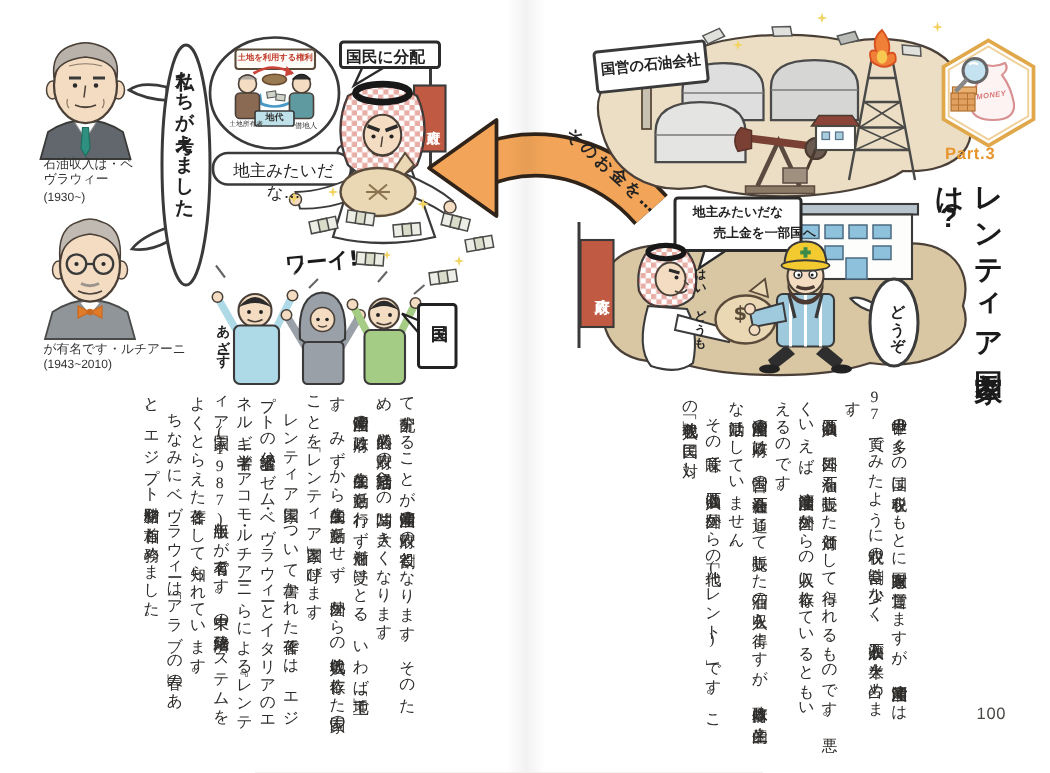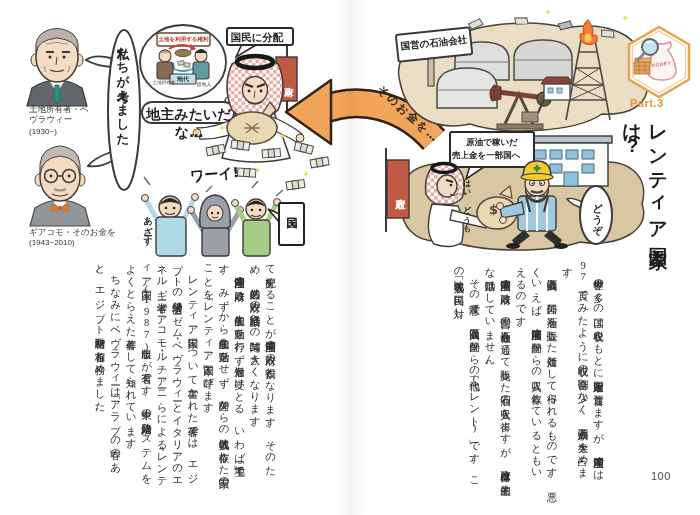--- a/index.html
+++ b/index.html
@@ -360,49 +360,49 @@
         <path d="M634 66 H650 M634 70 H650 M639 62 V74 M645 62 V74" stroke="#b07030" stroke-width="0.6"></path>
       </g>
       <g>
         <circle cx="650" cy="47" r="8" fill="#c4e2f0" stroke="#666" stroke-width="2"></circle>
         <line x1="644.5" y1="53" x2="637" y2="61" stroke="#888" stroke-width="3"></line>
         <path d="M646 43 Q649 41 652 43" stroke="#fff" stroke-width="1.6" fill="none"></path>
       </g>
     </g>
   </svg>
 
-  <div class="abs" style="left:29px;top:104px;width:60px;font-size:8.5px;line-height:1.2;color:#333">土地所有者・ベヴラウィー</div>
+  <div class="abs" style="left:29px;top:104px;width:60px;font-size:8.5px;line-height:1.2;color:#333">石油収入は・ベヴラウィー</div>
   <div class="abs" style="left:29px;top:127px;font-size:8px;color:#333">(1930~)</div>
-  <div class="abs" style="left:29px;top:227px;width:110px;font-size:8.5px;color:#333">ギアコモ・そのお金を</div>
+  <div class="abs" style="left:29px;top:227px;width:110px;font-size:8.5px;color:#333">が有名です・ルチアーニ</div>
   <div class="abs" style="left:29px;top:238px;font-size:8px;color:#333">(1943~2010)</div>
 
   <div class="abs vtext hand" style="left:114px;top:38px;height:148px;font-size:12.5px;font-weight:bold;color:#222">私たちが考えました</div>
 
   <div class="abs tiny-label" style="left:158px;top:36px;width:51px;font-size:5.5px;font-weight:bold;color:#c03a2a">土地を利用する権利</div>
   <div class="abs tiny-label" style="left:151px;top:80px;width:26px;font-size:4.5px">土地所有者</div>
   <div class="abs tiny-label" style="left:192px;top:81px;width:24px;font-size:5px">借地人</div>
   <div class="abs tiny-label" style="left:170px;top:76px;width:26px;font-size:6px;font-weight:bold">地代</div>
 
-  <div class="abs hand" style="left:145px;top:106px;width:88px;font-size:14px;font-weight:bold;text-align:center;color:#222">地主みたいだな…</div>
+  <div class="abs hand" style="left:145px;top:106px;width:88px;font-size:11px;font-weight:normal;text-align:center;color:#222">地主みたいだな…</div>
 
   <div class="abs hand signbox-text" style="left:228px;top:31px;width:58px;font-size:10.5px;text-align:center">国民に分配</div>
 
   <div class="abs vtext flag-text" style="left:278px;top:62px;width:17px;height:36px;font-size:9px">政府</div>
 
   <div class="abs vtext signbox-text" style="left:285px;top:208px;width:14px;height:34px;font-size:11.5px">国民</div>
 
   <div class="abs hand" style="left:190px;top:166px;font-size:14px;font-weight:bold;color:#1a1a1a;transform:rotate(-5deg)">ワーイ!</div>
   <div class="abs vtext hand" style="left:141px;top:210px;height:50px;font-size:9px;font-weight:bold;color:#222">あざーす</div>
 
   <div class="abs hand" style="left:384px;top:82px;font-size:11px;font-weight:bold;color:#222;letter-spacing:2px;transform:rotate(42deg);transform-origin:left top;white-space:nowrap">そのお金を…</div>
 
   <div class="abs hand signbox-text" style="left:399px;top:37px;width:70px;font-size:9.5px;text-align:center;transform:rotate(-6deg)">国営の石油会社</div>
 
-  <div class="abs hand signbox-text" style="left:452px;top:136px;width:80px;font-size:8.5px;text-align:center;line-height:1.6">原油で稼いだ</div>
-  <div class="abs hand signbox-text" style="left:452px;top:150px;width:92px;font-size:8.5px;text-align:left">売上金を一部国へ</div>
+  <div class="abs hand signbox-text" style="left:452px;top:136px;width:80px;font-size:8.5px;text-align:center;line-height:1.6">地主みたいだな</div>
+  <div class="abs hand signbox-text" style="left:452px;top:150px;width:92px;font-size:8.5px;text-align:right">売上金を一部国へ</div>
 
   <div class="abs vtext hand" style="left:460px;top:174px;height:56px;font-size:8px;font-weight:bold;color:#222">はい、どうも</div>
   <div class="abs vtext hand" style="left:590px;top:196px;height:40px;font-size:10px;font-weight:bold;color:#222">どうぞ</div>
 
   <div class="abs vtext flag-text" style="left:390px;top:168px;width:17px;height:46px;font-size:10px">政府</div>
 
   <div class="abs hand" style="left:489px;top:202px;font-size:13px;font-weight:bold;color:#5a4a38">$</div>
 
   <div class="abs money-label" style="left:651px;top:61px;transform:rotate(-8deg)">MONEY</div>
   <div class="abs part-label" style="left:630px;top:97px;width:58px">Part.3</div>

